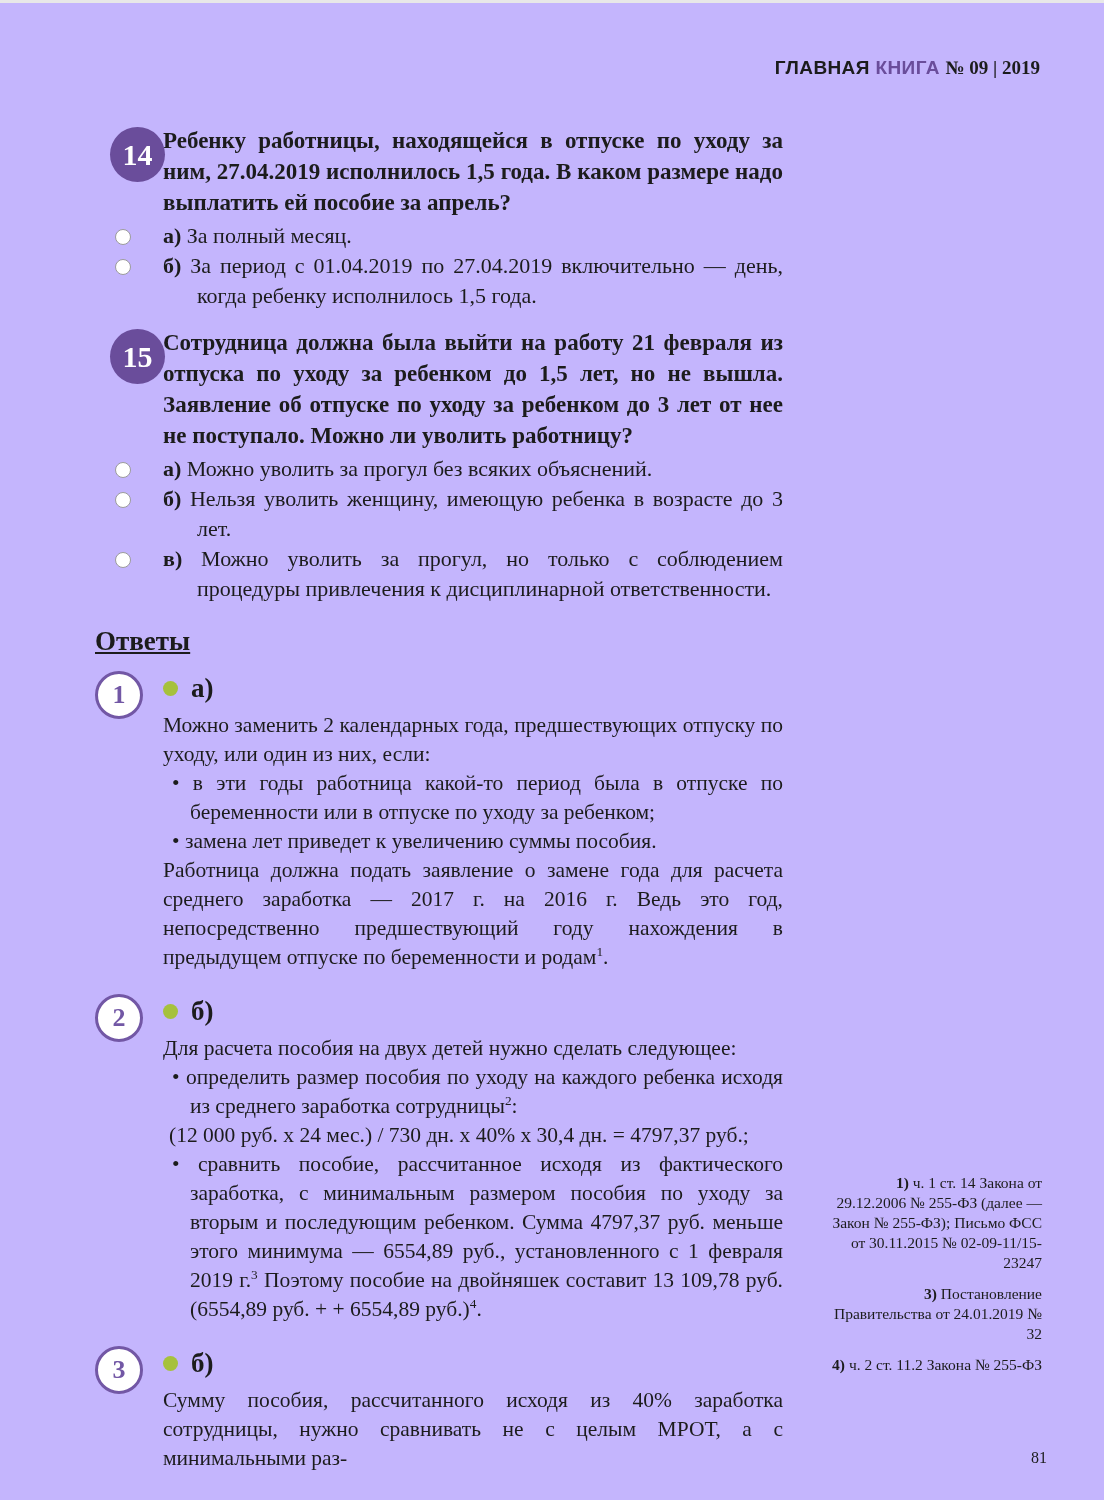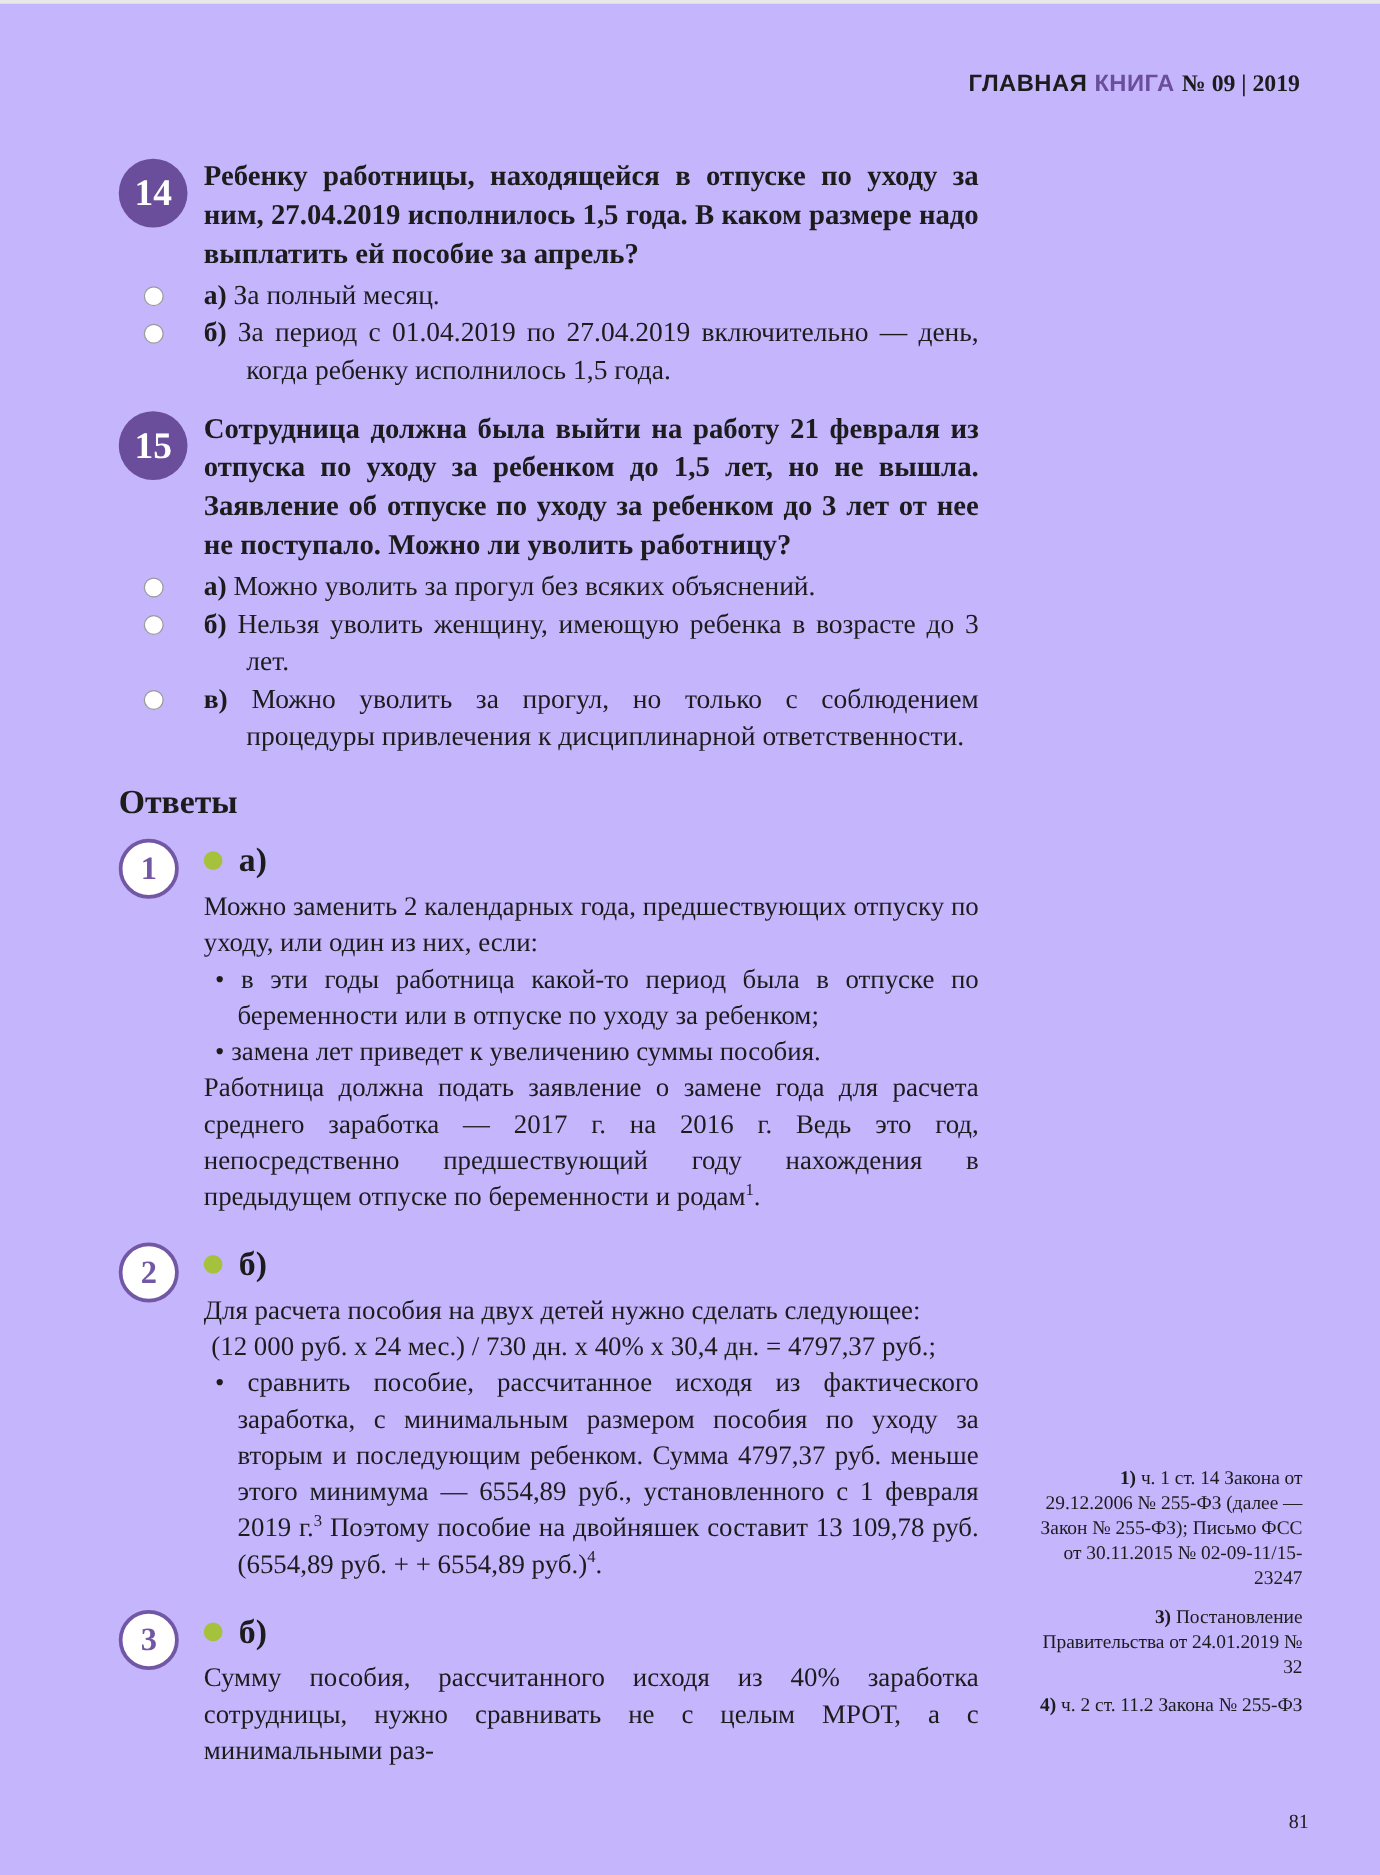--- a/index.html
+++ b/index.html
@@ -19,21 +19,21 @@
     font-weight:bold;font-size:19px;letter-spacing:.4px;
     white-space:nowrap;
   }
   .brand-second{color:var(--purple,#6a4d9b);}
   .issue{font-family:"Liberation Serif", serif;letter-spacing:0;}
   
   .content{position:absolute;left:95px;top:122px;width:688px;}
   
   .q-block{position:relative;margin-bottom:16px;}
   .q-circle{
-    position:absolute;left:0;top:2px;width:55px;height:55px;border-radius:50%;
+    position:absolute;left:15px;top:2px;width:55px;height:55px;border-radius:50%;
     background:var(--purple,#6a4d9b);color:#fff;
     display:flex;align-items:center;justify-content:center;
     font-size:30px;font-weight:bold;
   }
   .q-text{
     margin-left:68px;font-weight:bold;font-size:23px;line-height:31px;
     text-align:justify;
   }
   .options{margin-top:3px;}
   .opt{
@@ -41,21 +41,21 @@
     font-size:22px;line-height:30px;text-align:justify;
     padding-left:34px;text-indent:-34px;font-family:Liberation Serif, serif;
   }
   .radio{
     position:absolute;left:-48px;top:8px;width:14px;height:14px;
     border:1.5px solid #9b9b9b;border-radius:50%;background:#fff;
     text-indent:0;
   }
   .opt b{font-weight:bold;}
   
-  .answers-heading{font-size:27px;font-weight:bold;margin:22px 0 14px;}
+  .answers-heading{font-size:27px;font-weight:bold;margin:22px 0 14px;text-decoration:underline;}
   
   .answer{position:relative;margin-left:68px;margin-bottom:22px;}
   .a-circle{
     position:absolute;left:-68px;top:0;width:42px;height:42px;border-radius:50%;
     border:3px solid var(--purple-light,#7257a5);color:var(--purple-light,#7257a5);
     background:#fff;display:flex;align-items:center;justify-content:center;
     font-size:26px;font-weight:bold;
   }
   .a-letter-row{display:flex;align-items:center;gap:13px;height:34px;margin-bottom:6px;}
   .green-dot{width:15px;height:15px;border-radius:50%;background:var(--green,#a6c13c);}
@@ -122,20 +122,21 @@
           </div>
         </section>
         <section class="answer">
           <div class="a-circle">2</div>
           <div class="a-letter-row">
             <span class="green-dot"></span>
             <span class="a-letter">б)</span>
           </div>
           <div class="a-body">
             <div class="p">Для расчета пособия на двух детей нужно сделать следующее:</div>
+            <div class="li">определить размер пособия по уходу на каждого ребенка исходя из среднего заработка сотрудницы<sup>2</sup>:</div>
             <div class="sub">(12 000 руб. х 24 мес.) / 730 дн. х 40% х 30,4 дн. = 4797,37 руб.;</div>
             <div class="li">сравнить пособие, рассчитанное исходя из фактического заработка, с минимальным размером пособия по уходу за вторым и последующим ребенком. Сумма 4797,37 руб. меньше этого минимума — 6554,89 руб., установленного с 1 февраля 2019 г.<sup>3</sup> Поэтому пособие на двойняшек составит 13 109,78 руб. (6554,89 руб. + + 6554,89 руб.)<sup>4</sup>.</div>
           </div>
         </section>
         <section class="answer">
           <div class="a-circle">3</div>
           <div class="a-letter-row">
             <span class="green-dot"></span>
             <span class="a-letter">б)</span>
           </div>

